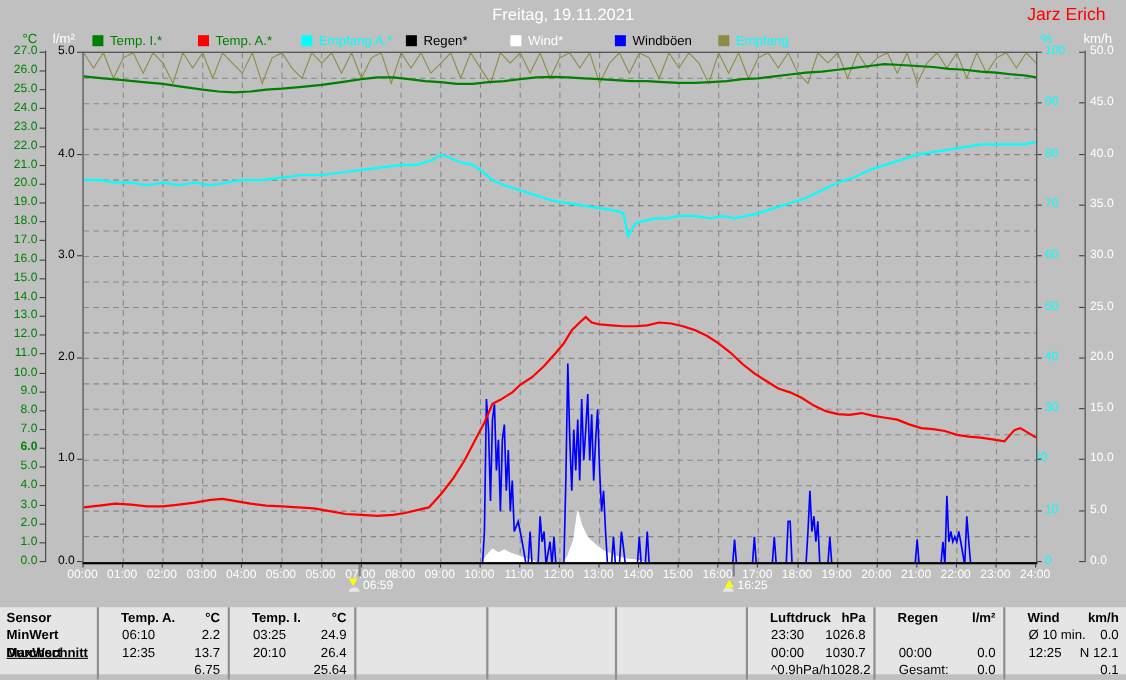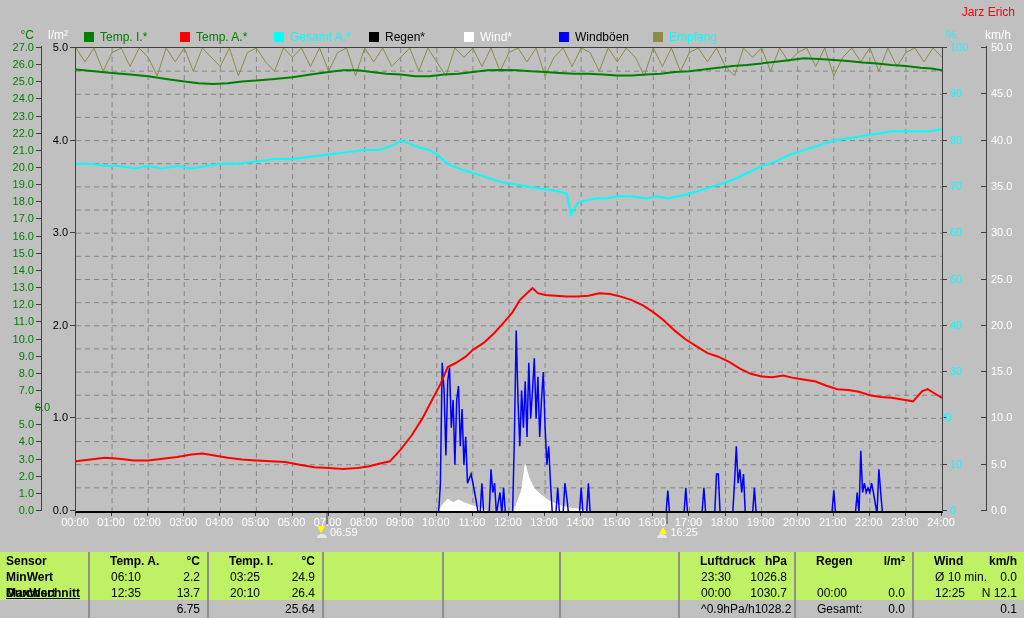--- a/index.html
+++ b/index.html
@@ -1,20 +1,20 @@
 <!DOCTYPE html>
 <html><head>
 <meta charset="utf-8">
 <style>
   html,body{margin:0;padding:0;background:#c0c0c0;overflow:hidden;
     font-family:"Liberation Sans",sans-serif;}
   #app{position:relative;width:1024px;height:618px;background:#c0c0c0;}
   #title{position:absolute;top:5px;left:0;width:100%;text-align:center;
     color:#ffffff;font-size:15px;}
-  #owner{position:absolute;top:5px;right:9px;color:#ff0000;font-size:12px;}
+  #owner{position:absolute;top:5px;right:19px;color:#ff0000;font-size:16px;}
   #plot{position:absolute;left:75px;top:47px;width:866px;height:463px;
     border:1px solid #404040;border-bottom:2px solid #000;background:#c0c0c0;}
   #plot svg{display:block;}
   .axtitle{position:absolute;top:28px;font-size:12px;}
   #t-temp{left:0;width:34px;text-align:right;color:#008000;}
   #t-rain{left:36px;width:32px;text-align:right;color:#ffffff;}
   #t-hum{left:946px;color:#00ffff;}
   #t-wind{left:985px;color:#ffffff;}
   .leg{position:absolute;top:30px;display:flex;align-items:center;
     font-size:12px;white-space:nowrap;}
@@ -31,55 +31,56 @@
     color:#ffffff;font-size:11px;}
   .sicon{position:relative;width:12px;height:12px;margin-right:2px;}
   .sicon .horiz{position:absolute;bottom:0;left:1px;width:10px;height:4px;
     background:#e8e8e8;border-radius:50% 50% 0 0 / 100% 100% 0 0;}
   .sicon .down{position:absolute;left:1px;top:0;width:0;height:0;
     border-left:4px solid transparent;border-right:4px solid transparent;
     border-top:7px solid #ffff00;}
   .sicon .up{position:absolute;left:3px;bottom:4px;width:0;height:0;
     border-left:4px solid transparent;border-right:4px solid transparent;
     border-bottom:7px solid #ffff00;}
-  #table{position:absolute;left:0;top:552px;width:1024px;height:48px;
-    background:#bef264;font-size:12px;color:#000;}
+  #table{position:absolute;left:0;top:552px;width:1024px;height:61px;
+    background:#e5e5e5;font-size:12px;color:#000;}
   #table .rowhead{position:absolute;left:6px;width:80px;font-weight:bold;
     height:16px;line-height:16px;white-space:nowrap;}
   #table .divider{position:absolute;top:0;width:2px;height:66px;background:#8f8f8f;}
   #table .cell{position:absolute;height:16px;line-height:16px;display:flex;
     justify-content:space-between;white-space:nowrap;}
   #table .cell .l{padding-left:21px;}
   #table .cell .r{padding-right:5px;text-align:right;}
   #table .hdr{font-weight:bold;}
   #table .hdr .l{padding-left:4px;margin-left:16px;}
 </style>
 </head>
 <body>
 
 <div id="app">
+  <div id="title">Freitag, 19.11.2021</div>
   <div id="owner">Jarz Erich</div>
 
   <span class="axtitle" id="t-temp">°C</span>
   <span class="axtitle" id="t-rain">l/m²</span>
   <span class="axtitle" id="t-hum">%</span>
   <span class="axtitle" id="t-wind">km/h</span>
 
   <div id="legend">
       <div class="leg" style="left: 84px;">
         <span class="sw" style="background: rgb(0, 128, 0);"></span>
         <span style="color: rgb(0, 128, 0);">Temp. I.*</span>
       </div>
       <div class="leg" style="left: 180px;">
         <span class="sw" style="background: rgb(255, 0, 0);"></span>
         <span style="color: rgb(0, 128, 0);">Temp. A.*</span>
       </div>
       <div class="leg" style="left: 274px;">
         <span class="sw" style="background: rgb(0, 255, 255);"></span>
-        <span style="color: rgb(0, 255, 255);">Gesamt A.*</span>
+        <span style="color: rgb(0, 255, 255);">Empfang A.*</span>
       </div>
       <div class="leg" style="left: 369px;">
         <span class="sw" style="background: rgb(0, 0, 0);"></span>
         <span style="color: rgb(0, 0, 0);">Regen*</span>
       </div>
       <div class="leg" style="left: 464px;">
         <span class="sw" style="background: rgb(255, 255, 255);"></span>
         <span style="color: rgb(255, 255, 255);">Wind*</span>
       </div>
       <div class="leg" style="left: 559px;">
@@ -99,21 +100,21 @@
       <span class="ticklbl" style="left: 0px; width: 34px; top: 492.852px; text-align: right; color: rgb(0, 128, 0);">1.0</span>
       <div class="tick" style="left: 36px; top: 475.704px; width: 5px;"></div>
       <span class="ticklbl" style="left: 0px; width: 34px; top: 475.704px; text-align: right; color: rgb(0, 128, 0);">2.0</span>
       <div class="tick" style="left: 36px; top: 458.556px; width: 5px;"></div>
       <span class="ticklbl" style="left: 0px; width: 34px; top: 458.556px; text-align: right; color: rgb(0, 128, 0);">3.0</span>
       <div class="tick" style="left: 36px; top: 441.407px; width: 5px;"></div>
       <span class="ticklbl" style="left: 0px; width: 34px; top: 441.407px; text-align: right; color: rgb(0, 128, 0);">4.0</span>
       <div class="tick" style="left: 36px; top: 424.259px; width: 5px;"></div>
       <span class="ticklbl" style="left: 0px; width: 34px; top: 424.259px; text-align: right; color: rgb(0, 128, 0);">5.0</span>
       <div class="tick" style="left: 36px; top: 407.111px; width: 5px;"></div>
-      <span class="ticklbl" style="left: 0px; width: 50px; top: 407.111px; text-align: right; color: rgb(0, 128, 0);">6.0</span>
+      <span class="ticklbl" style="left: 0px; width: 34px; top: 407.111px; text-align: right; color: rgb(0, 128, 0); font-weight: bold;">6.0</span>
       <div class="tick" style="left: 36px; top: 389.963px; width: 5px;"></div>
       <span class="ticklbl" style="left: 0px; width: 34px; top: 389.963px; text-align: right; color: rgb(0, 128, 0);">7.0</span>
       <div class="tick" style="left: 36px; top: 372.815px; width: 5px;"></div>
       <span class="ticklbl" style="left: 0px; width: 34px; top: 372.815px; text-align: right; color: rgb(0, 128, 0);">8.0</span>
       <div class="tick" style="left: 36px; top: 355.667px; width: 5px;"></div>
       <span class="ticklbl" style="left: 0px; width: 34px; top: 355.667px; text-align: right; color: rgb(0, 128, 0);">9.0</span>
       <div class="tick" style="left: 36px; top: 338.519px; width: 5px;"></div>
       <span class="ticklbl" style="left: 0px; width: 34px; top: 338.519px; text-align: right; color: rgb(0, 128, 0);">10.0</span>
       <div class="tick" style="left: 36px; top: 321.37px; width: 5px;"></div>
       <span class="ticklbl" style="left: 0px; width: 34px; top: 321.37px; text-align: right; color: rgb(0, 128, 0);">11.0</span>

